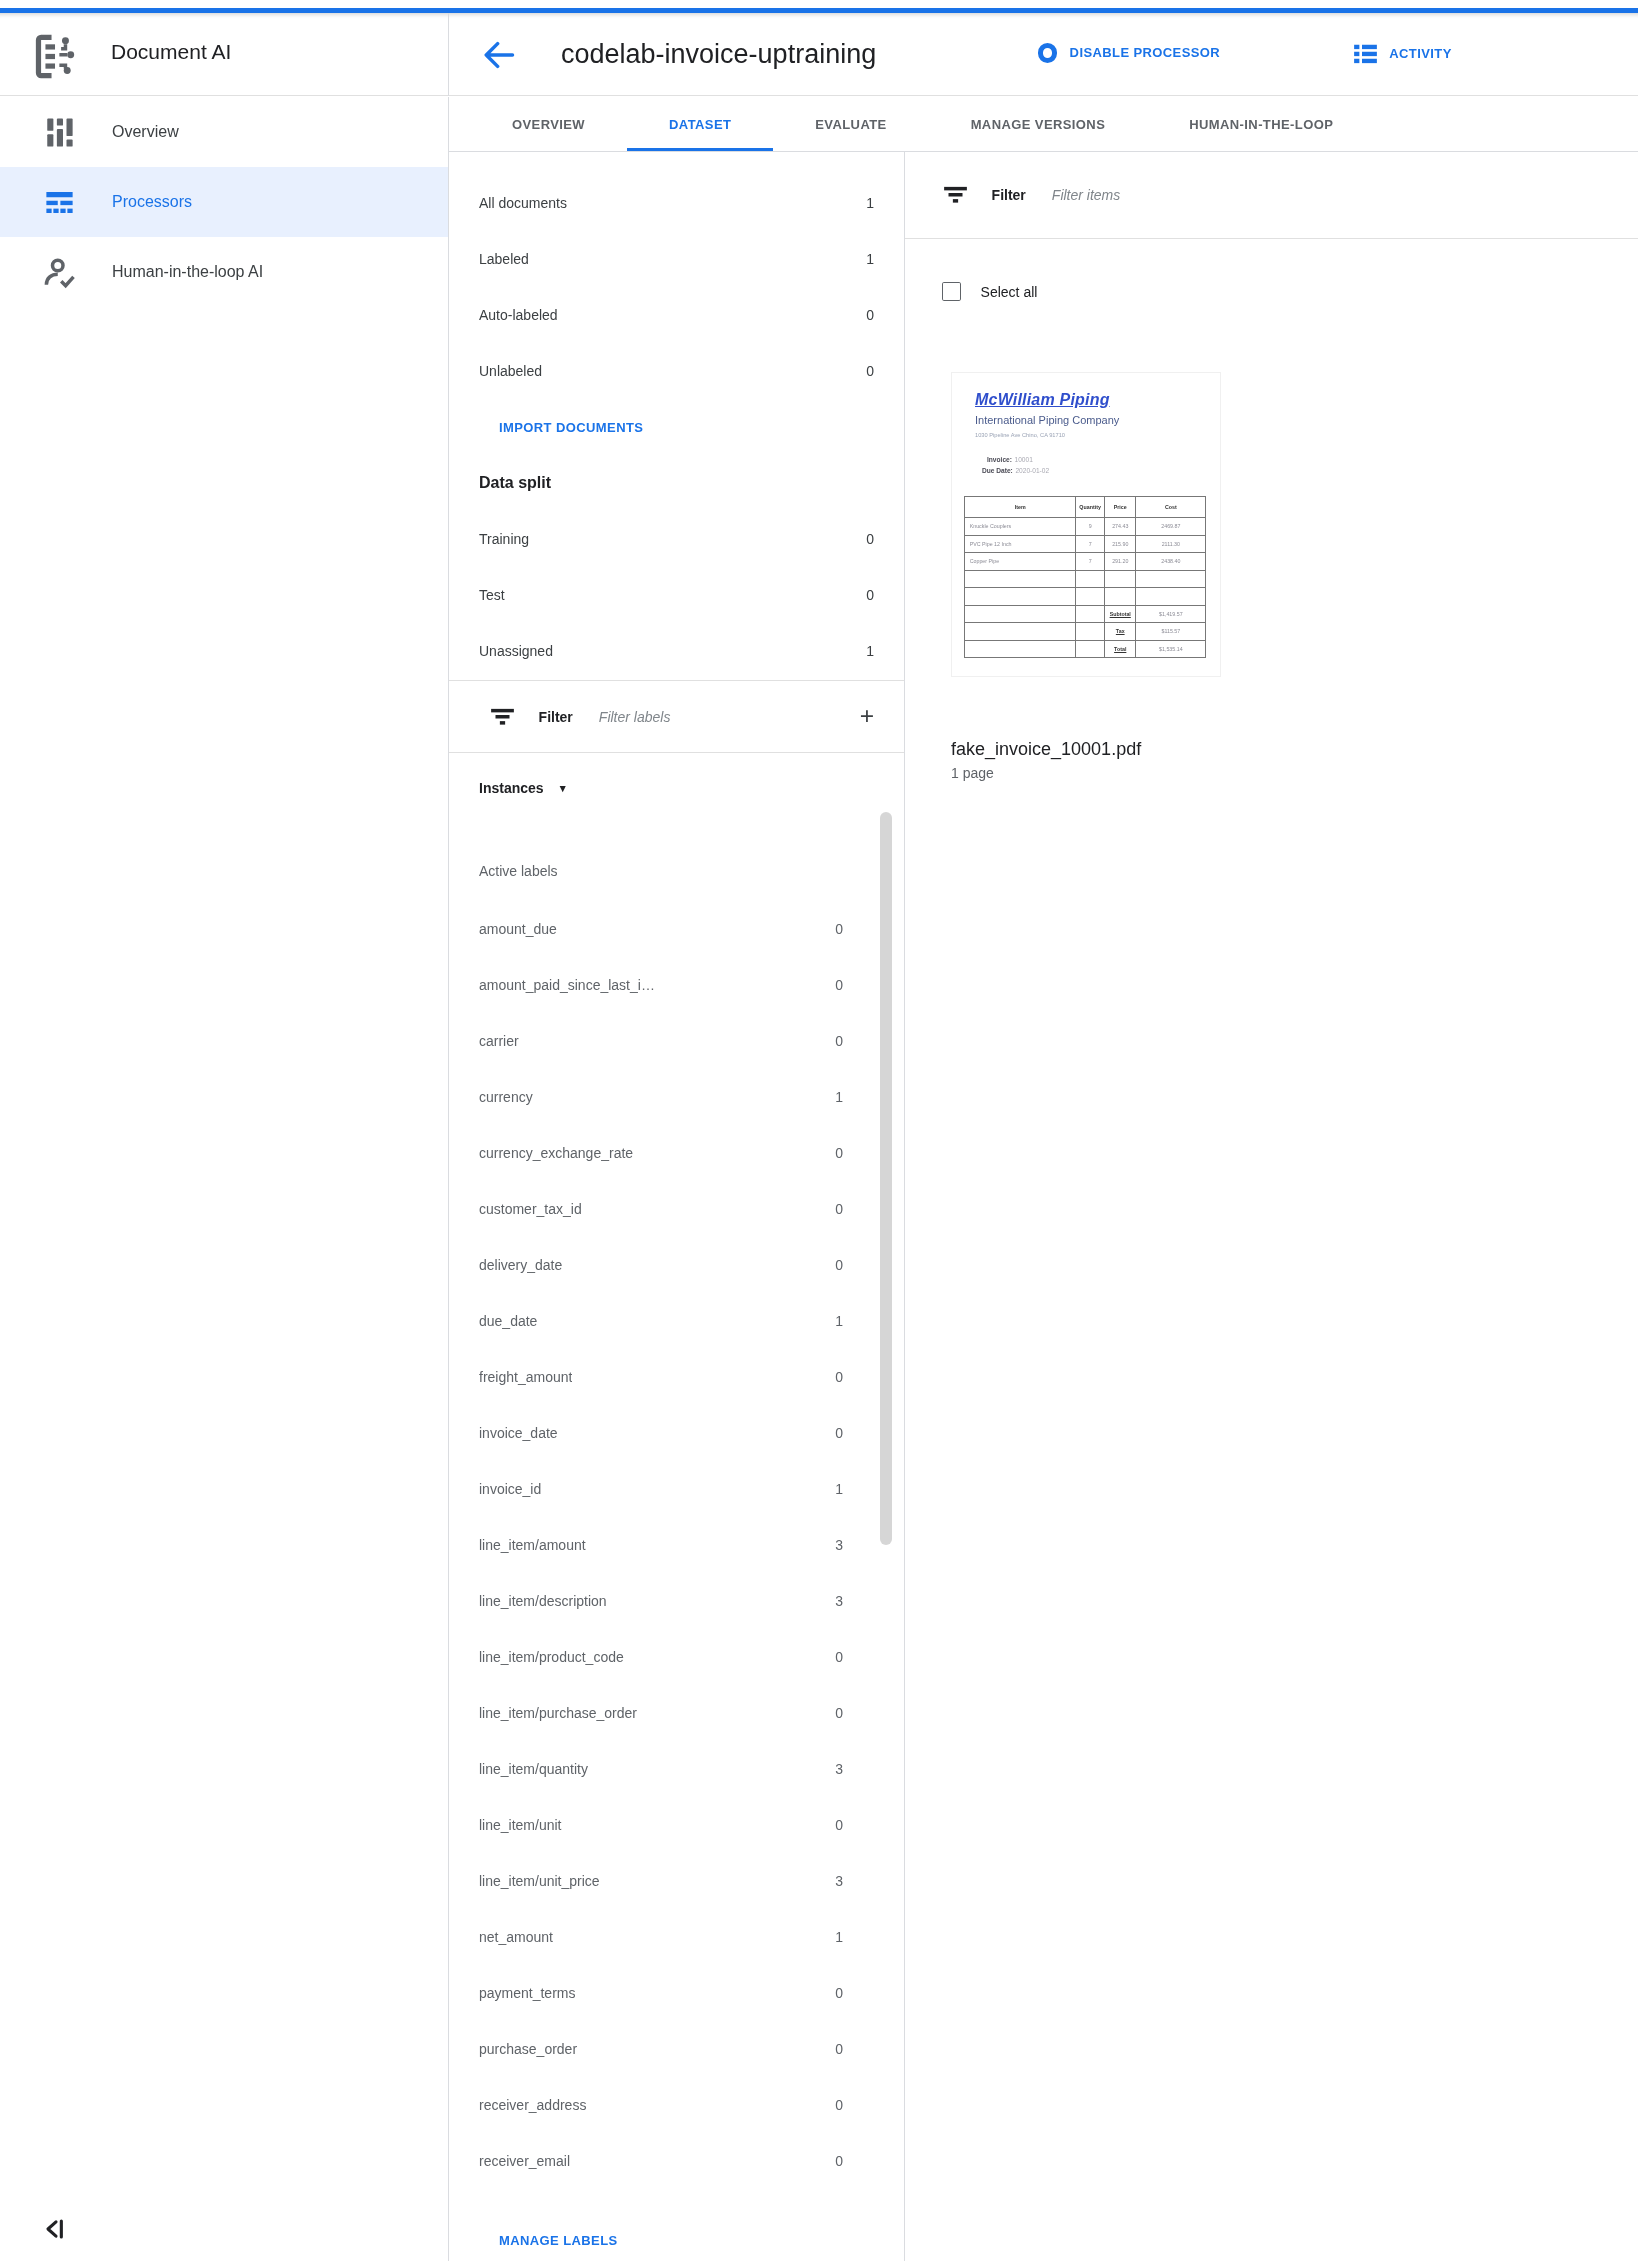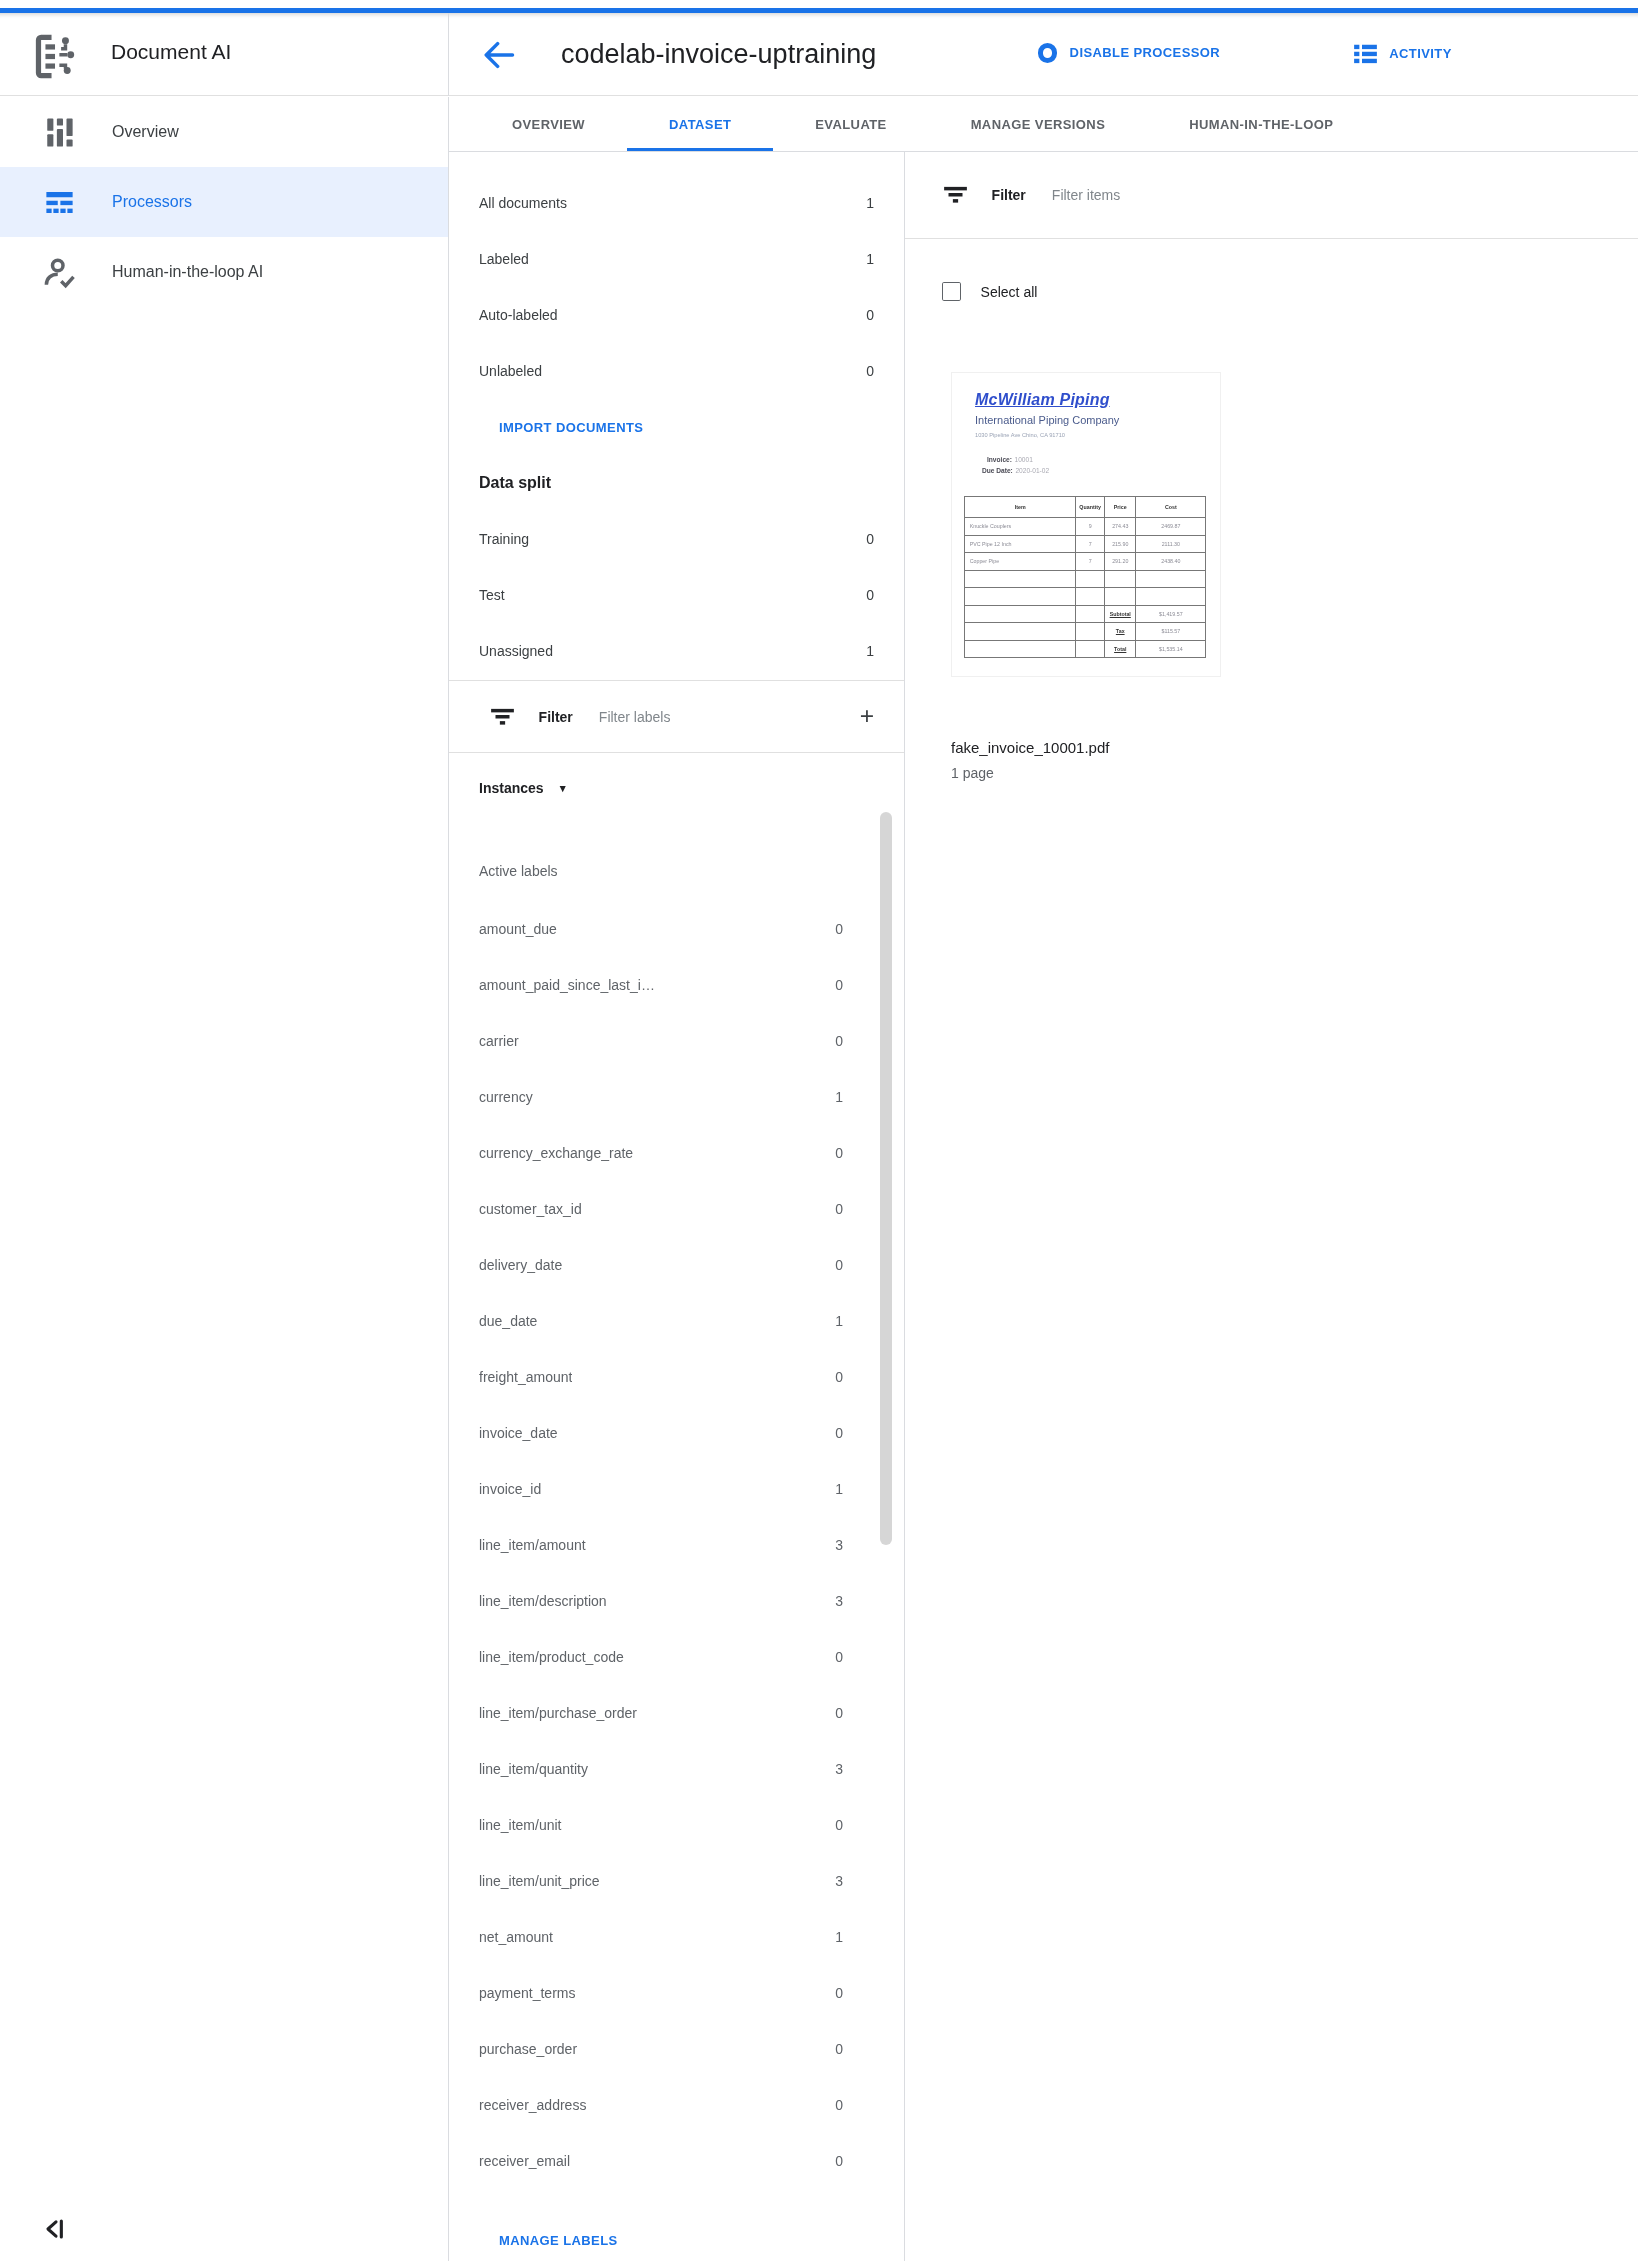--- a/index.html
+++ b/index.html
@@ -54,21 +54,21 @@
   .import-row { position:absolute; left:0; top:247px; width:100%; height:56px; display:flex; align-items:center; }
   .blue-btn { margin-left:50px; color:#1a73e8; font-size:13px; font-weight:bold; letter-spacing:0.4px; cursor:pointer; }
   .split-title { position:absolute; left:30px; top:303px; height:56px; display:flex; align-items:center;
     font-size:16px; font-weight:bold; color:#202124; }
   .stats-split { position:absolute; left:0; top:359px; width:100%; }
   .hdiv { position:absolute; left:0; width:100%; height:0.9px; background:#e0e0e0; }
   .filter-row { position:absolute; left:0; top:529px; width:100%; height:71px; display:flex; align-items:center; }
   .filter-ico { margin-left:42px; flex:none; }
   .filter-word { margin-left:24.6px; font-size:14px; font-weight:bold; color:#202124; }
   .filter-input { margin-left:26px; border:none; outline:none; font-size:14px; color:#15803d; flex:1; min-width:0;
-    font-family:"Liberation Sans", sans-serif; background:transparent; }
+    font-family:"Liberation Sans", sans-serif; background:transparent;font-style:italic; }
   .filter-input::placeholder { color:#80868b; opacity:1; }
   .plus-btn { margin-right:30px; font-size:24.6px; font-weight:normal; color:#3c4043; cursor:pointer; line-height:1; }
   .instances-row { position:absolute; left:30px; top:608px; height:56px; display:flex; align-items:center; gap:14px;
     font-size:14px; font-weight:bold; color:#202124; cursor:pointer; }
   .dd-arrow { font-size:10.5px; color:#202124; }
   .active-labels { position:absolute; left:30px; top:691px; height:56px; display:flex; align-items:center;
     font-size:14px; color:#5f6368; }
   .labels-list { position:absolute; left:0; top:769px; width:100%; }
   .label-row { height:56px; display:flex; align-items:flex-start; justify-content:space-between;
     padding-left:30px; padding-right:61px; font-size:14px; color:#5f6368; }
@@ -96,21 +96,21 @@
   .inv-line.l1 { top:83px; }
   .inv-line.l2 { top:94px; left:30px; }
   .inv-table { position:absolute; left:12.3px; top:123px; width:242px; border-collapse:collapse;
     table-layout:fixed; border:1.8px solid #555; }
   .inv-table th, .inv-table td { border:0.9px solid #777; font-size:5.3px; overflow:hidden; white-space:nowrap; }
   .inv-table th { height:21px; color:#333; font-weight:bold; }
   .inv-table td { height:17.5px; color:#8b8b95; text-align:center; }
   .inv-table td:first-child { text-align:left; padding-left:4.4px; }
   .inv-table col.c1{width:46%;} .inv-table col.c2{width:12%;} .inv-table col.c3{width:13%;} .inv-table col.c4{width:29%;}
   .inv-table tbody tr:nth-child(n+6) td:nth-child(3) { color:#333; font-weight:bold; text-decoration:underline; }
-  .doc-caption-name { position:absolute; left:46px; top:587px; font-size:15px; color:#202124; }
+  .doc-caption-name { position:absolute; left:46px; top:587px; font-size:18px; color:#202124; }
   .doc-caption-pages { position:absolute; left:46px; top:613px; font-size:14px; color:#5f6368; }
 
   
   .collapse-btn { position:absolute; left:40px; top:2205px; width:32px; height:32px; cursor:pointer; }
 
   svg { display:block; }
 </style>
 </head>
 <body>
 

